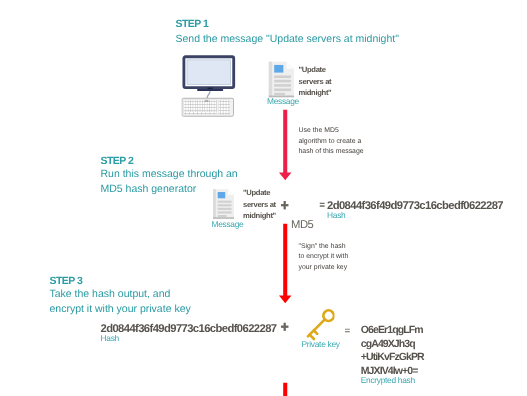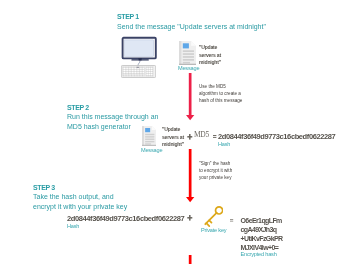--- a/index.html
+++ b/index.html
@@ -115,21 +115,21 @@
   <div>"Update</div>
   <div>servers at</div>
   <div>midnight"</div>
 </div>
 <div class="abs" style="left:186.5px;top:133.8px;width:6px;height:6px;">
   <svg width="6" height="6" viewBox="0 0 6 6">
       <rect x="2.05" y="0" width="1.5" height="5.6" fill="#6a665f"></rect>
       <rect x="0.3" y="2.05" width="5" height="1.5" fill="#6a665f"></rect>
     </svg>
 </div>
-<div class="abs md5" style="left:194px;top:130px;font-family:Liberation Serif, serif;">MD5</div>
+<div class="abs md5" style="left:194px;top:145px;">MD5</div>
 <div class="abs" style="left:212.6px;top:134.6px;width:4px;height:3px;">
   <svg width="4" height="3" viewBox="0 0 4 3">
       <rect x="0" y="0" width="3.4" height="0.95" fill="#6a665f"></rect>
       <rect x="0" y="1.9" width="3.4" height="0.95" fill="#6a665f"></rect>
     </svg>
 </div>
 <div class="abs hashtxt" style="left:218px;top:131.5px;">2d0844f36f49d9773c16cbedf0622287</div>
 <div class="abs caplabel" style="left:218px;top:140.5px;">Hash</div>
 
 <div class="abs" style="left:184px;top:149px;width:12px;height:54px;">

